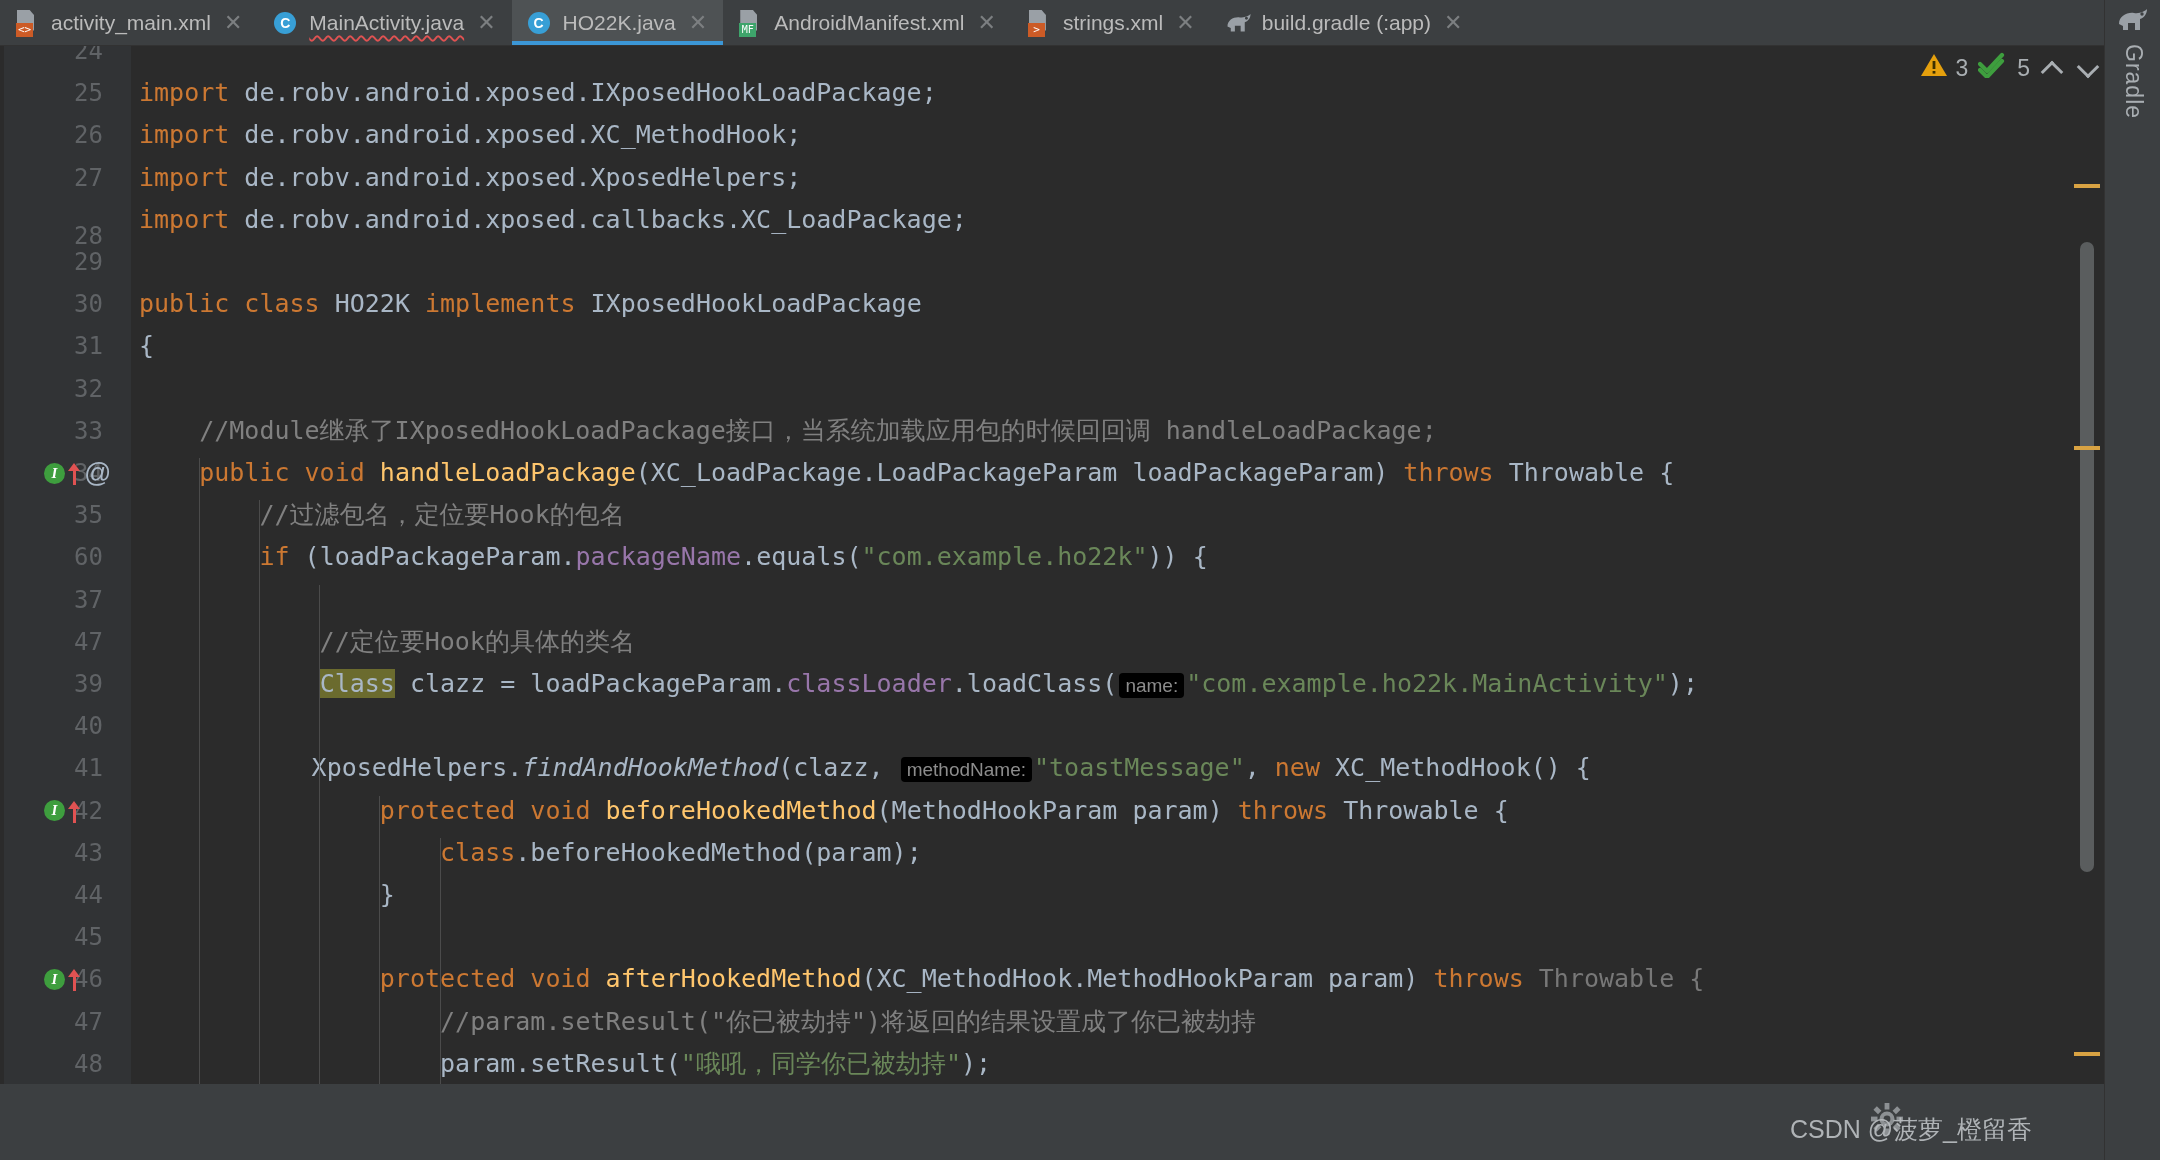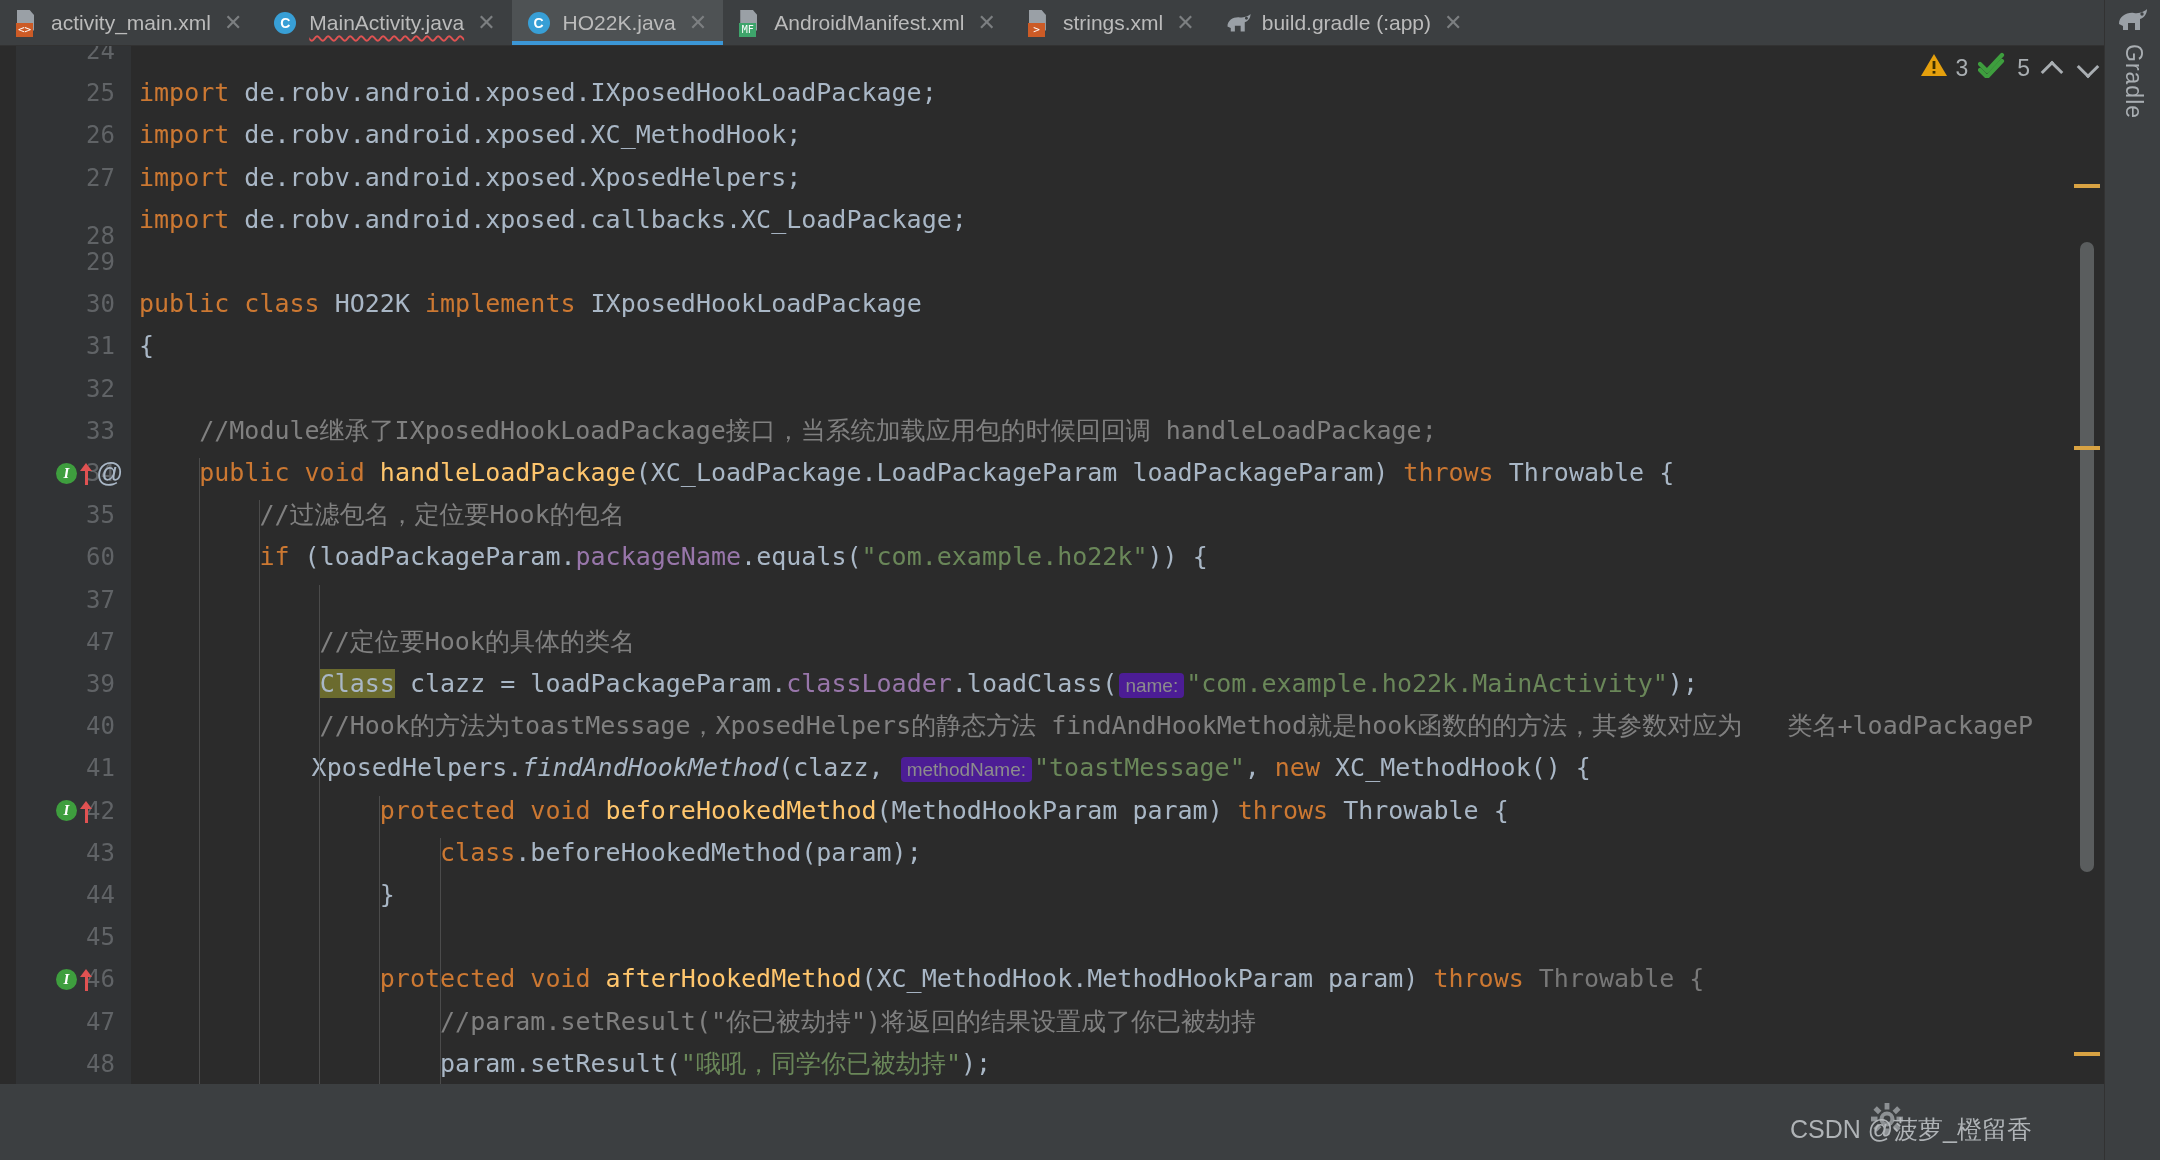--- a/index.html
+++ b/index.html
@@ -141,21 +141,21 @@
   #editor {
     position: absolute;
     top: 46px; left: 0;
     width: 2160px;
     height: 1038px;
     background: #2b2b2b;
     overflow: hidden;
   }
   #gutter {
     position: absolute;
-    top: 0; left: 16px;
+    top: 0; left: 4px;
     width: 131px;
     height: 100%;
     background: #313335;
   }
   #foldcol {
     position: absolute;
     top: 0; left: 123px;
     width: 30px;
     height: 100%;
     background: #313335;
@@ -194,21 +194,21 @@
   .kw   { color: #cc7832; }
   .str  { color: #6a8759; }
   .cmt  { color: #808080; }
   .fn   { color: #ffc66d; }
   .fld  { color: #9876aa; }
   .typ  { color: #a9b7c6; }
   .dim  { color: #787878; }
   .ital { font-style: italic; }
   .hl   { background: #6b6b2e; }
   .hint {
-    background: #4c1d95;
+    background: #000000;
     color: #8c8c8c;
     font-family: "Liberation Sans", sans-serif;
     font-size: 19px;
     border-radius: 4px;
     padding: 2px 6px;
     margin: 0 2px;
   }
 
   
   .iguide {
@@ -571,21 +571,20 @@
       <div class="code" style="top: 237.2px; left: 8px;"><span class="kw">public class </span><span class="typ">HO22K </span><span class="kw">implements </span><span class="typ">IXposedHookLoadPackage</span></div>
       <div class="code" style="top: 279.4px; left: 8px;"><span class="typ">{</span></div>
       <div class="code" style="top: 321.6px; left: 8px;"></div>
       <div class="code" style="top: 363.8px; left: 8px;"><span class="cmt">    //Module继承了IXposedHookLoadPackage接口，当系统加载应用包的时候回回调 handleLoadPackage;</span></div>
       <div class="code" style="top: 406px; left: 8px;"><span class="kw">    public void </span><span class="fn">handleLoadPackage</span><span class="typ">(XC_LoadPackage.LoadPackageParam loadPackageParam) </span><span class="kw">throws </span><span class="typ">Throwable {</span></div>
       <div class="code" style="top: 448.2px; left: 8px;"><span class="cmt">        //过滤包名，定位要Hook的包名</span></div>
       <div class="code" style="top: 490.4px; left: 8px;"><span class="kw">        if </span><span class="typ">(loadPackageParam.</span><span class="fld">packageName</span><span class="typ">.equals(</span><span class="str">"com.example.ho22k"</span><span class="typ">)) {</span></div>
       <div class="code" style="top: 532.6px; left: 8px;"></div>
       <div class="code" style="top: 574.8px; left: 8px;"><span class="cmt">            //定位要Hook的具体的类名</span></div>
       <div class="code" style="top: 617px; left: 8px;"><span class="typ">            </span><span class="hl">Class</span><span class="typ"> clazz = loadPackageParam.</span><span class="fld">classLoader</span><span class="typ">.loadClass(</span><span class="hint">name:</span><span class="str">"com.example.ho22k.MainActivity"</span><span class="typ">);</span></div>
-      <div class="code" style="top: 659.2px; left: 8px;"><span class="cmt">            //Hook的方法为toastMessage，XposedHelpers的静态方法 findAndHookMethod就是hook函数的的方法，其参数对应为   类名+loadPackageP</span></div>
       <div class="code" style="top: 701.4px; left: 0;"><span class="typ">            XposedHelpers.</span><span class="ital">findAndHookMethod</span><span class="typ">(clazz, </span><span class="hint">methodName:</span><span class="str">"toastMessage"</span><span class="typ">, </span><span class="kw">new </span><span class="typ">XC_MethodHook() {</span></div>
       <div class="code" style="top: 743.6px; left: 8px;"><span class="kw">                protected void </span><span class="fn">beforeHookedMethod</span><span class="typ">(MethodHookParam param) </span><span class="kw">throws </span><span class="typ">Throwable {</span></div>
       <div class="code" style="top: 785.8px; left: 8px;"><span class="typ">                    </span><span class="kw">class</span><span class="typ">.beforeHookedMethod(param);</span></div>
       <div class="code" style="top: 828px; left: 8px;"><span class="typ">                }</span></div>
       <div class="code" style="top: 870.2px; left: 8px;"></div>
       <div class="code" style="top: 912.4px; left: 8px;"><span class="kw">                protected void </span><span class="fn">afterHookedMethod</span><span class="typ">(XC_MethodHook.MethodHookParam param) </span><span class="kw">throws </span><span class="dim">Throwable {</span></div>
       <div class="code" style="top: 954.6px; left: 8px;"><span class="cmt">                    //param.setResult("你已被劫持")将返回的结果设置成了你已被劫持</span></div>
       <div class="code" style="top: 996.8px; left: 8px;"><span class="typ">                    param.setResult(</span><span class="str">"哦吼，同学你已被劫持"</span><span class="typ">);</span></div>
       <div class="iguide" style="left: 68.12px; top: 412px; height: 633px;"></div>
       <div class="iguide" style="left: 128.24px; top: 454.2px; height: 590.8px;"></div>

